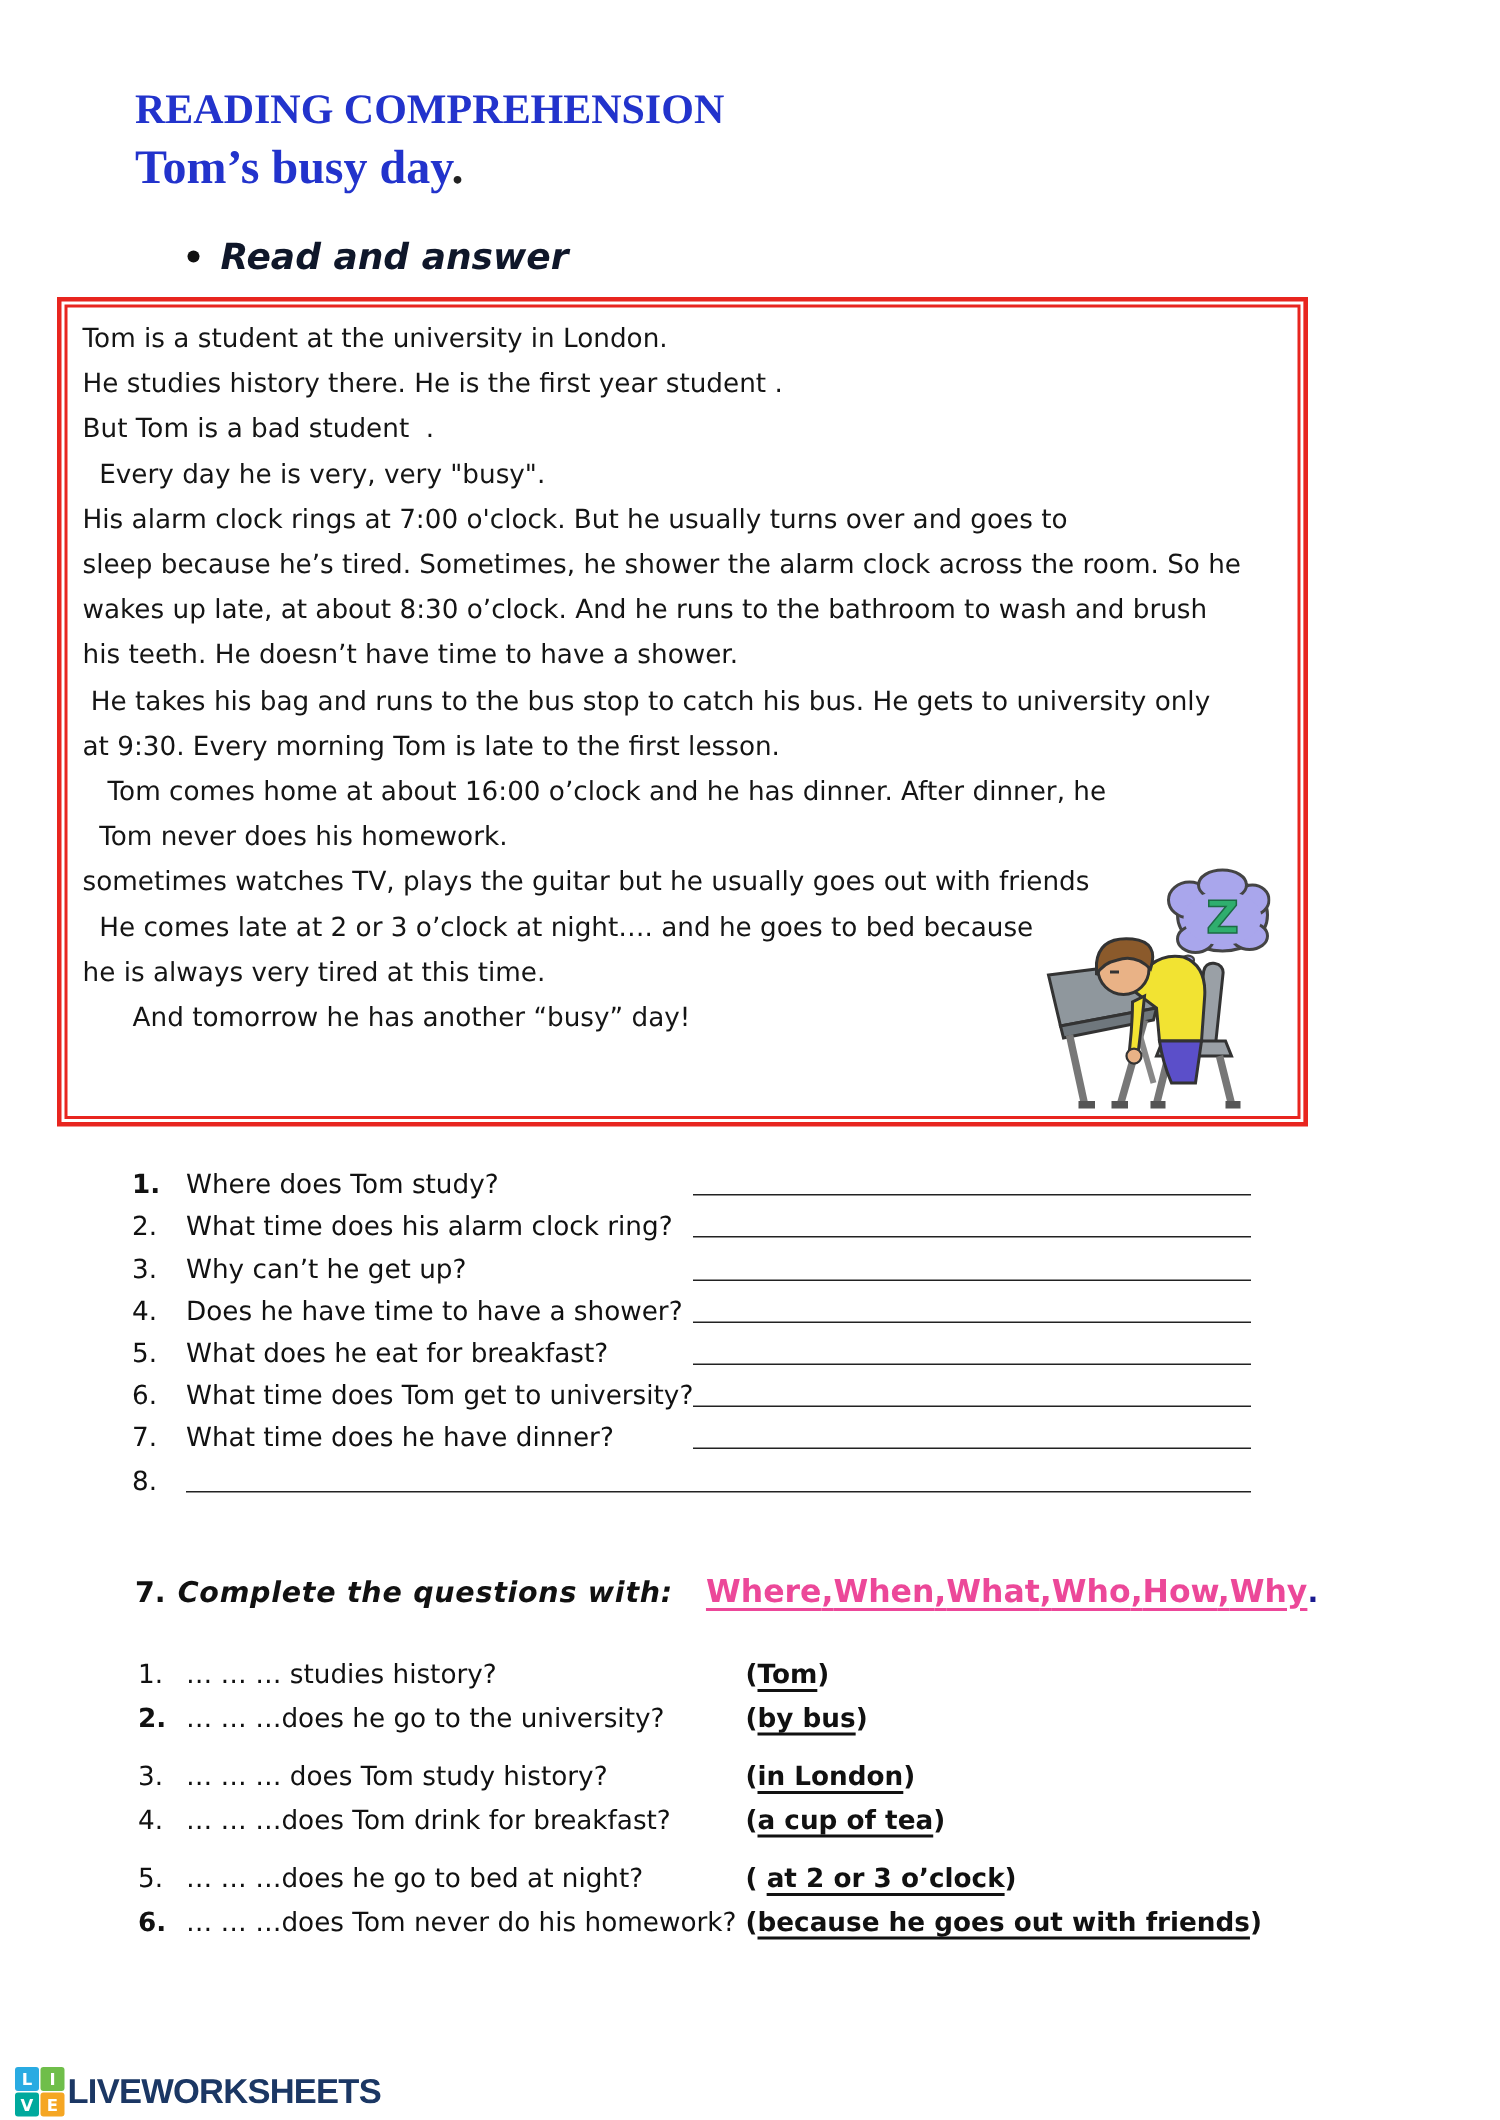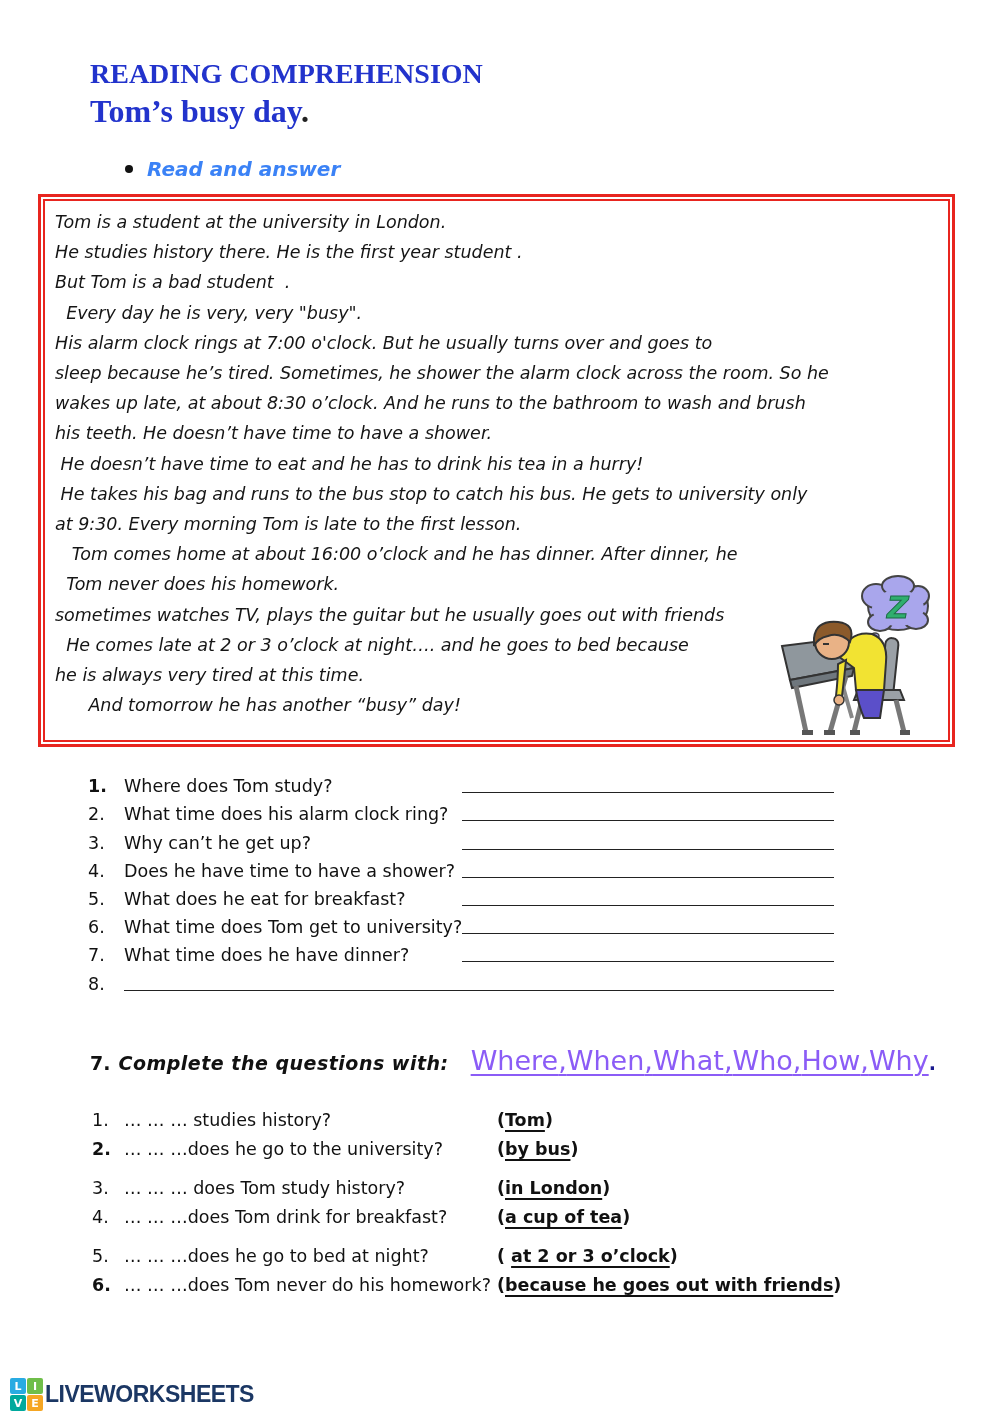--- a/index.html
+++ b/index.html
@@ -26,33 +26,32 @@
     font-family:"Liberation Serif", serif;
     font-weight:bold;
     font-size:32px;
     color:#2233cc;
     line-height:1.25;
   }
   .sub-title .period { color:#222; }
   .instruction-line {
     margin:26px 0 0 125px;
     display:flex; align-items:center; gap:14px;
-    font-size:20px; font-weight:bold; font-style:italic;
-    color:#3b82f6;
+    font-size:24px; font-weight:bold; font-style:italic;
+    color:#0f172a;
   }
   .bullet { width:8px; height:8px; border-radius:50%; background:#111; flex:0 0 auto; }
   
   .passage-box {
     position:relative;
     margin:13px 38px 0 38px;
-    width:917px; height:553px;
+    width:834px; height:553px;
     border:3px solid #e8251f;
     box-shadow:0 0 0 2px #fff inset, 0 0 0 4px #e8251f inset;
     padding:10px 14px 0 14px;
-    font-style:italic;
   }
   .passage-line {
     font-size:17.5px;
     line-height:30.2px;
     white-space:pre;
     color:#151515;
   }
   .cartoon {
     position:absolute;
     right:22px; bottom:6px;
@@ -75,21 +74,21 @@
     margin-bottom:4px;
   }
   
   .sec7-header {
     margin:50px 0 0 90px;
     display:flex; align-items:baseline;
     font-size:19px;
   }
   .sec7-num { font-weight:bold; margin-right:8px; }
   .sec7-label { font-weight:bold; font-style:italic; letter-spacing:0.5px; }
-  .sec7-words { margin-left:22px; font-weight:normal; color:#8b5cf6; font-size:27px; }
+  .sec7-words { margin-left:22px; font-weight:bold; color:#ec4899; font-size:21px; }
   .sec7-words .w {
     text-decoration:underline;
     text-underline-offset:4px;
     text-decoration-thickness:2px;
   }
   .sec7-words .w:not(:last-of-type)::after { content:","; text-decoration:none; display:inline; }
   .sec7-period { color:#1a1a8f; font-weight:bold; }
   .sec7-items { margin:30px 0 0 92px; width:790px; }
   .s7-row {
     display:flex; align-items:baseline;
@@ -157,21 +156,20 @@
         <div class="passage-line">  Every day he is very, very "busy".</div>
 
         <div class="passage-line">His alarm clock rings at 7:00 o'clock. But he usually turns over and goes to</div>
 
         <div class="passage-line">sleep because he’s tired. Sometimes, he shower the alarm clock across the room. So he</div>
 
         <div class="passage-line">wakes up late, at about 8:30 o’clock. And he runs to the bathroom to wash and brush</div>
 
         <div class="passage-line">his teeth. He doesn’t have time to have a shower.</div>
 
-        <div class="passage-line"> He doesn’t have time to eat and he has to drink his tea in a hurry!</div>
 
         <div class="passage-line"> He takes his bag and runs to the bus stop to catch his bus. He gets to university only</div>
 
         <div class="passage-line">at 9:30. Every morning Tom is late to the first lesson.</div>
 
         <div class="passage-line">   Tom comes home at about 16:00 o’clock and he has dinner. After dinner, he</div>
 
         <div class="passage-line">  Tom never does his homework.</div>
 
         <div class="passage-line">sometimes watches TV, plays the guitar but he usually goes out with friends</div>

